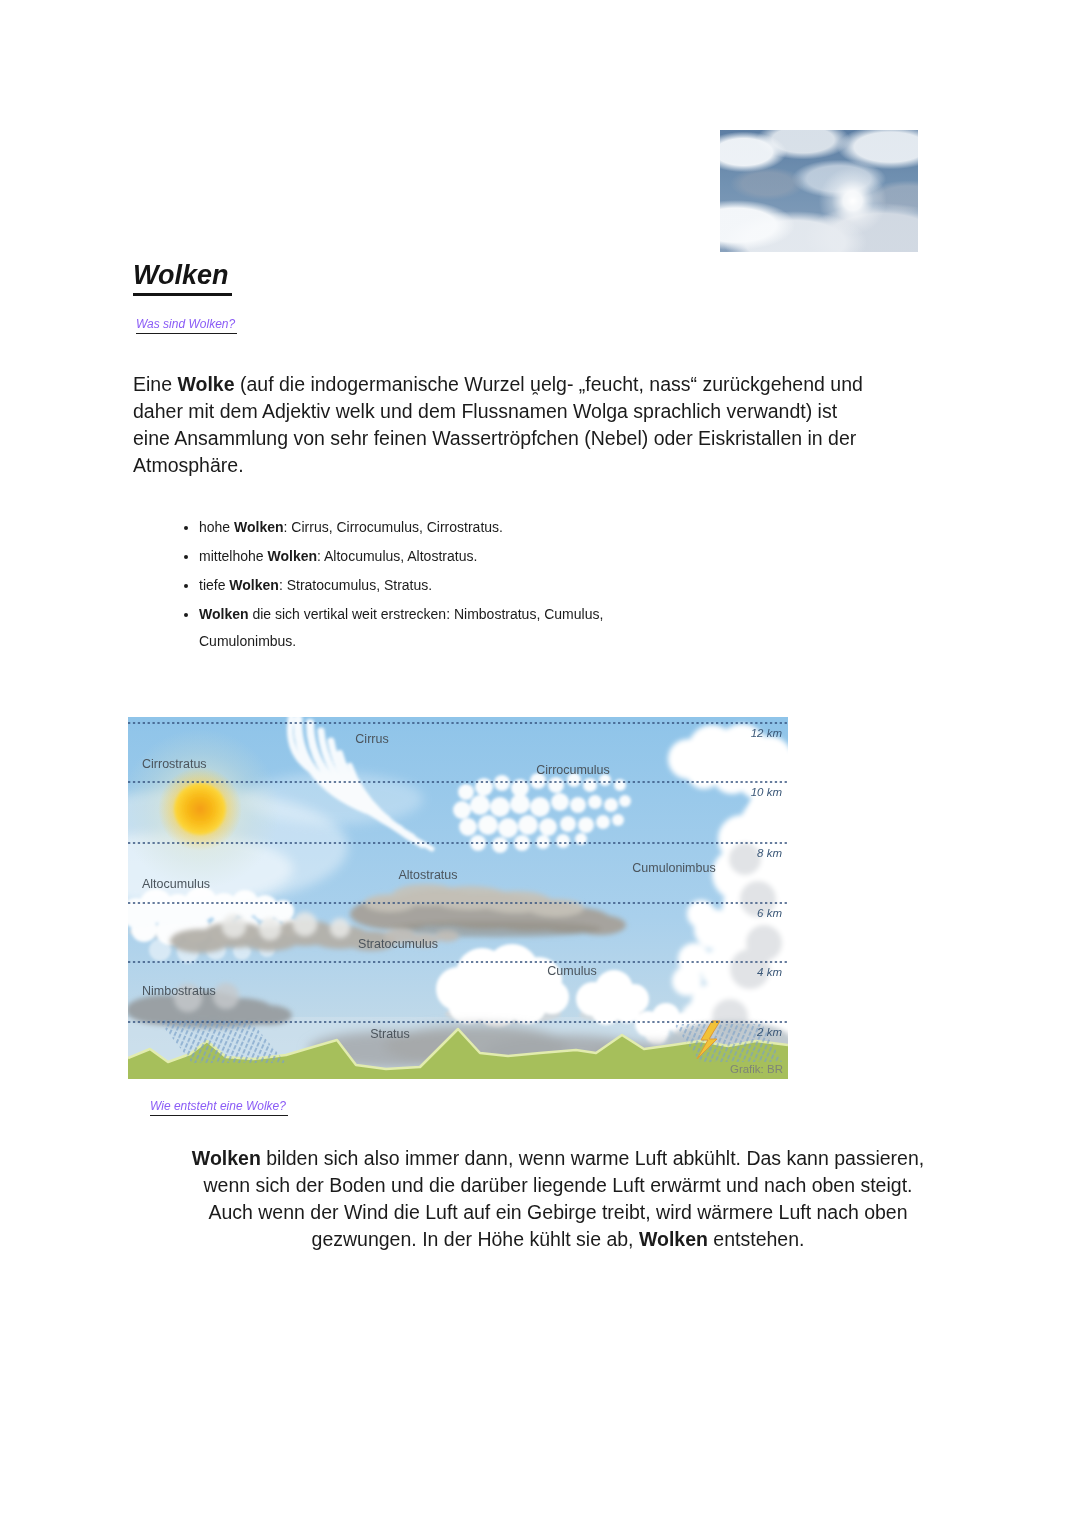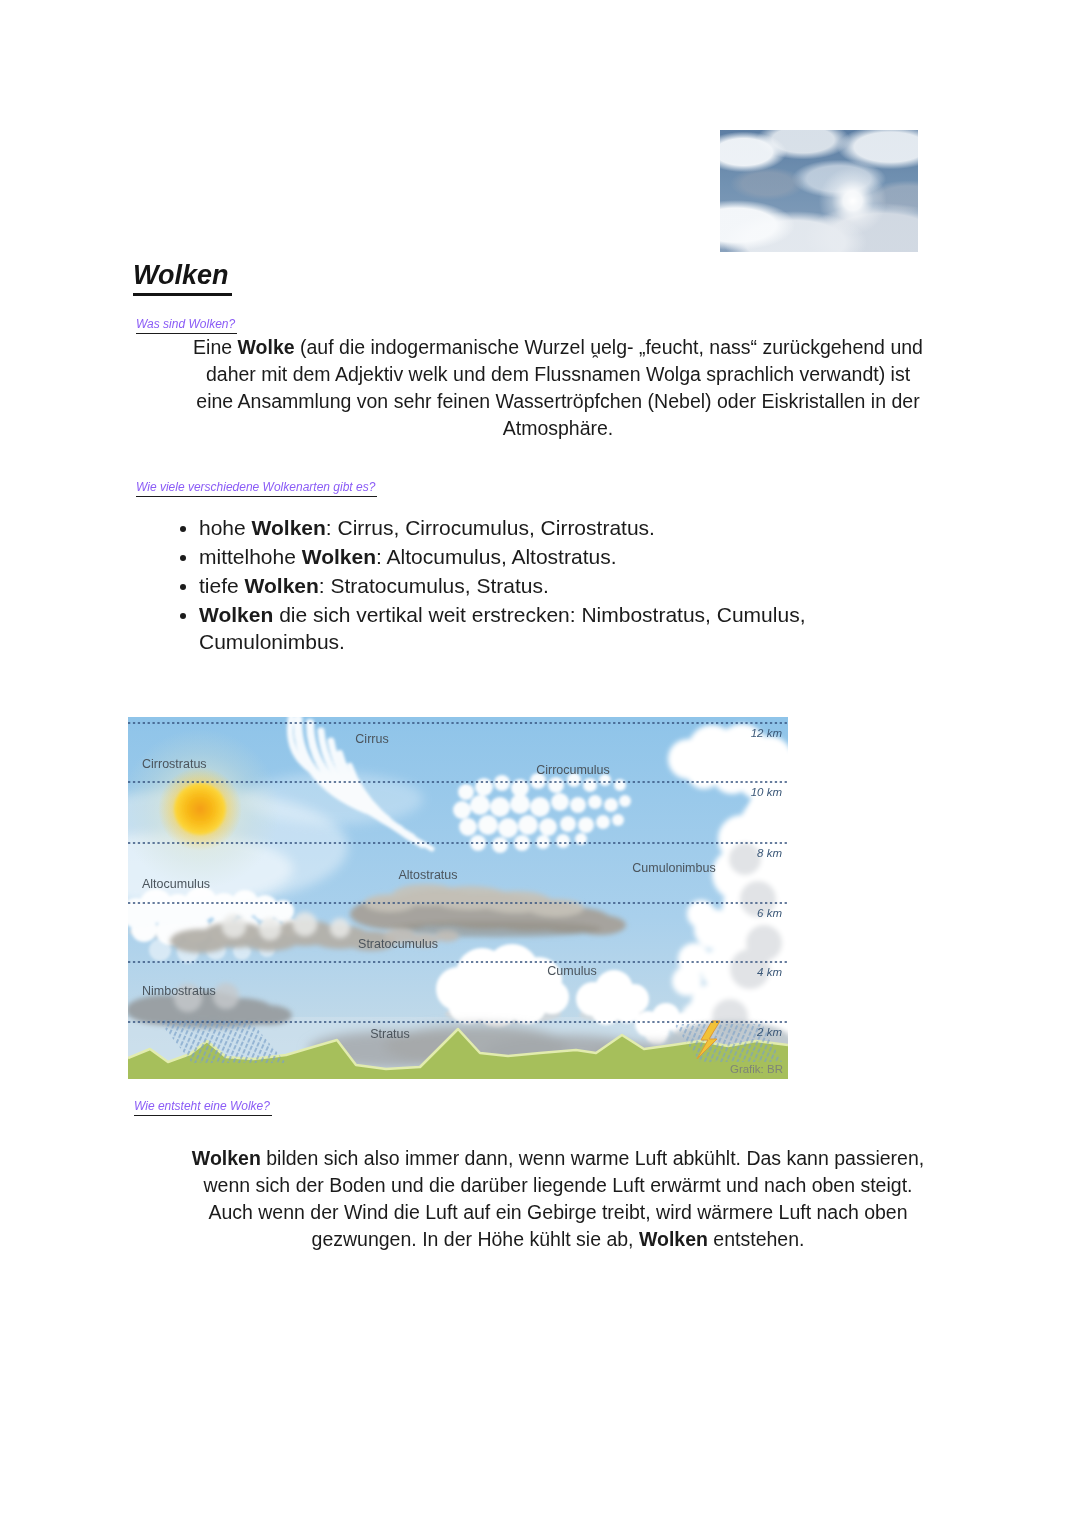--- a/index.html
+++ b/index.html
@@ -28,25 +28,25 @@
       radial-gradient(ellipse 56px 22px at 95% 55%, rgba(170,181,196,.6) 0% 50%, rgba(170,181,196,0) 76%),
       linear-gradient(180deg,#5d7ea3 0%,#7292b2 45%,#8aa2bd 100%);
   }
   
   .doc-title{position:absolute;left:133px;top:260px;margin:0;font-size:27px;font-style:italic;font-weight:bold;color:#141414;}
   .doc-title .u2{display:inline-block;border-bottom:3px solid #141414;padding:0 3px 2px 0;}
   .q-head{position:absolute;margin:3px;font-size:12px;font-style:italic;font-weight:normal;color:#8b5cf6;}
   .q-head .u1{display:inline-block;border-bottom:1.8px solid #1b1b1b;padding:0 2px 2px 0;}
   .q1{left:133px;top:314px;}
   .q2{left:133px;top:477px;}
-  .q3{left:131px;top:1096px;font-style:italic;}
+  .q3{left:147px;top:1096px;font-style:italic;}
   .body{position:absolute;left:133px;margin:0;font-size:19.5px;line-height:27px;width:850px;}
-  .p1{top:334px;text-align:center;}
+  .p1{top:371px;}
   .p2{top:1145px;text-align:center;}
-  .clouds-list{position:absolute;left:133px;top:514px;margin:0;width:726px;padding-left:66px;font-size:21px;line-height:27px;}
+  .clouds-list{position:absolute;left:133px;top:514px;margin:0;width:726px;padding-left:66px;font-size:14px;line-height:27px;}
   .clouds-list li{margin-bottom:2px;}
   b{font-weight:bold;}
   
   .diagram{position:absolute;left:128px;top:717px;}
   .lbl{font:12.5px "Liberation Sans",sans-serif;fill:#4b545c;}
   .alt{font:italic 11.5px "Liberation Sans",sans-serif;fill:#3b5878;}
   .credit{font:11.5px "Liberation Sans",sans-serif;fill:#7e8478;}
 </style>
 </head>
 <body>
@@ -54,21 +54,20 @@
 <div class="page">
 
   <div class="photo"></div>
 
   <h1 class="doc-title"><span class="u2">Wolken</span></h1>
 
   <h2 class="q-head q1"><span class="u1">Was sind Wolken?</span></h2>
 
   <p class="body p1">Eine <b>Wolke</b> (auf die indogermanische Wurzel u̯elg- „feucht, nass“ zurückgehend und<br>daher mit dem Adjektiv welk und dem Flussnamen Wolga sprachlich verwandt) ist<br>eine Ansammlung von sehr feinen Wassertröpfchen (Nebel) oder Eiskristallen in der<br>Atmosphäre.</p>
 
-  <h2 class="q-head q2"><span class="u1">Wie viele verschiedene Wolkenarten gibt es?</span></h2>
 
   <ul class="clouds-list">
     <li>hohe <b>Wolken</b>: Cirrus, Cirrocumulus, Cirrostratus.</li>
     <li>mittelhohe <b>Wolken</b>: Altocumulus, Altostratus.</li>
     <li>tiefe <b>Wolken</b>: Stratocumulus, Stratus.</li>
     <li><b>Wolken</b> die sich vertikal weit erstrecken: Nimbostratus, Cumulus,<br>Cumulonimbus.</li>
   </ul>
 
   <svg class="diagram" width="660" height="362" viewBox="0 0 660 362">
     <defs>

